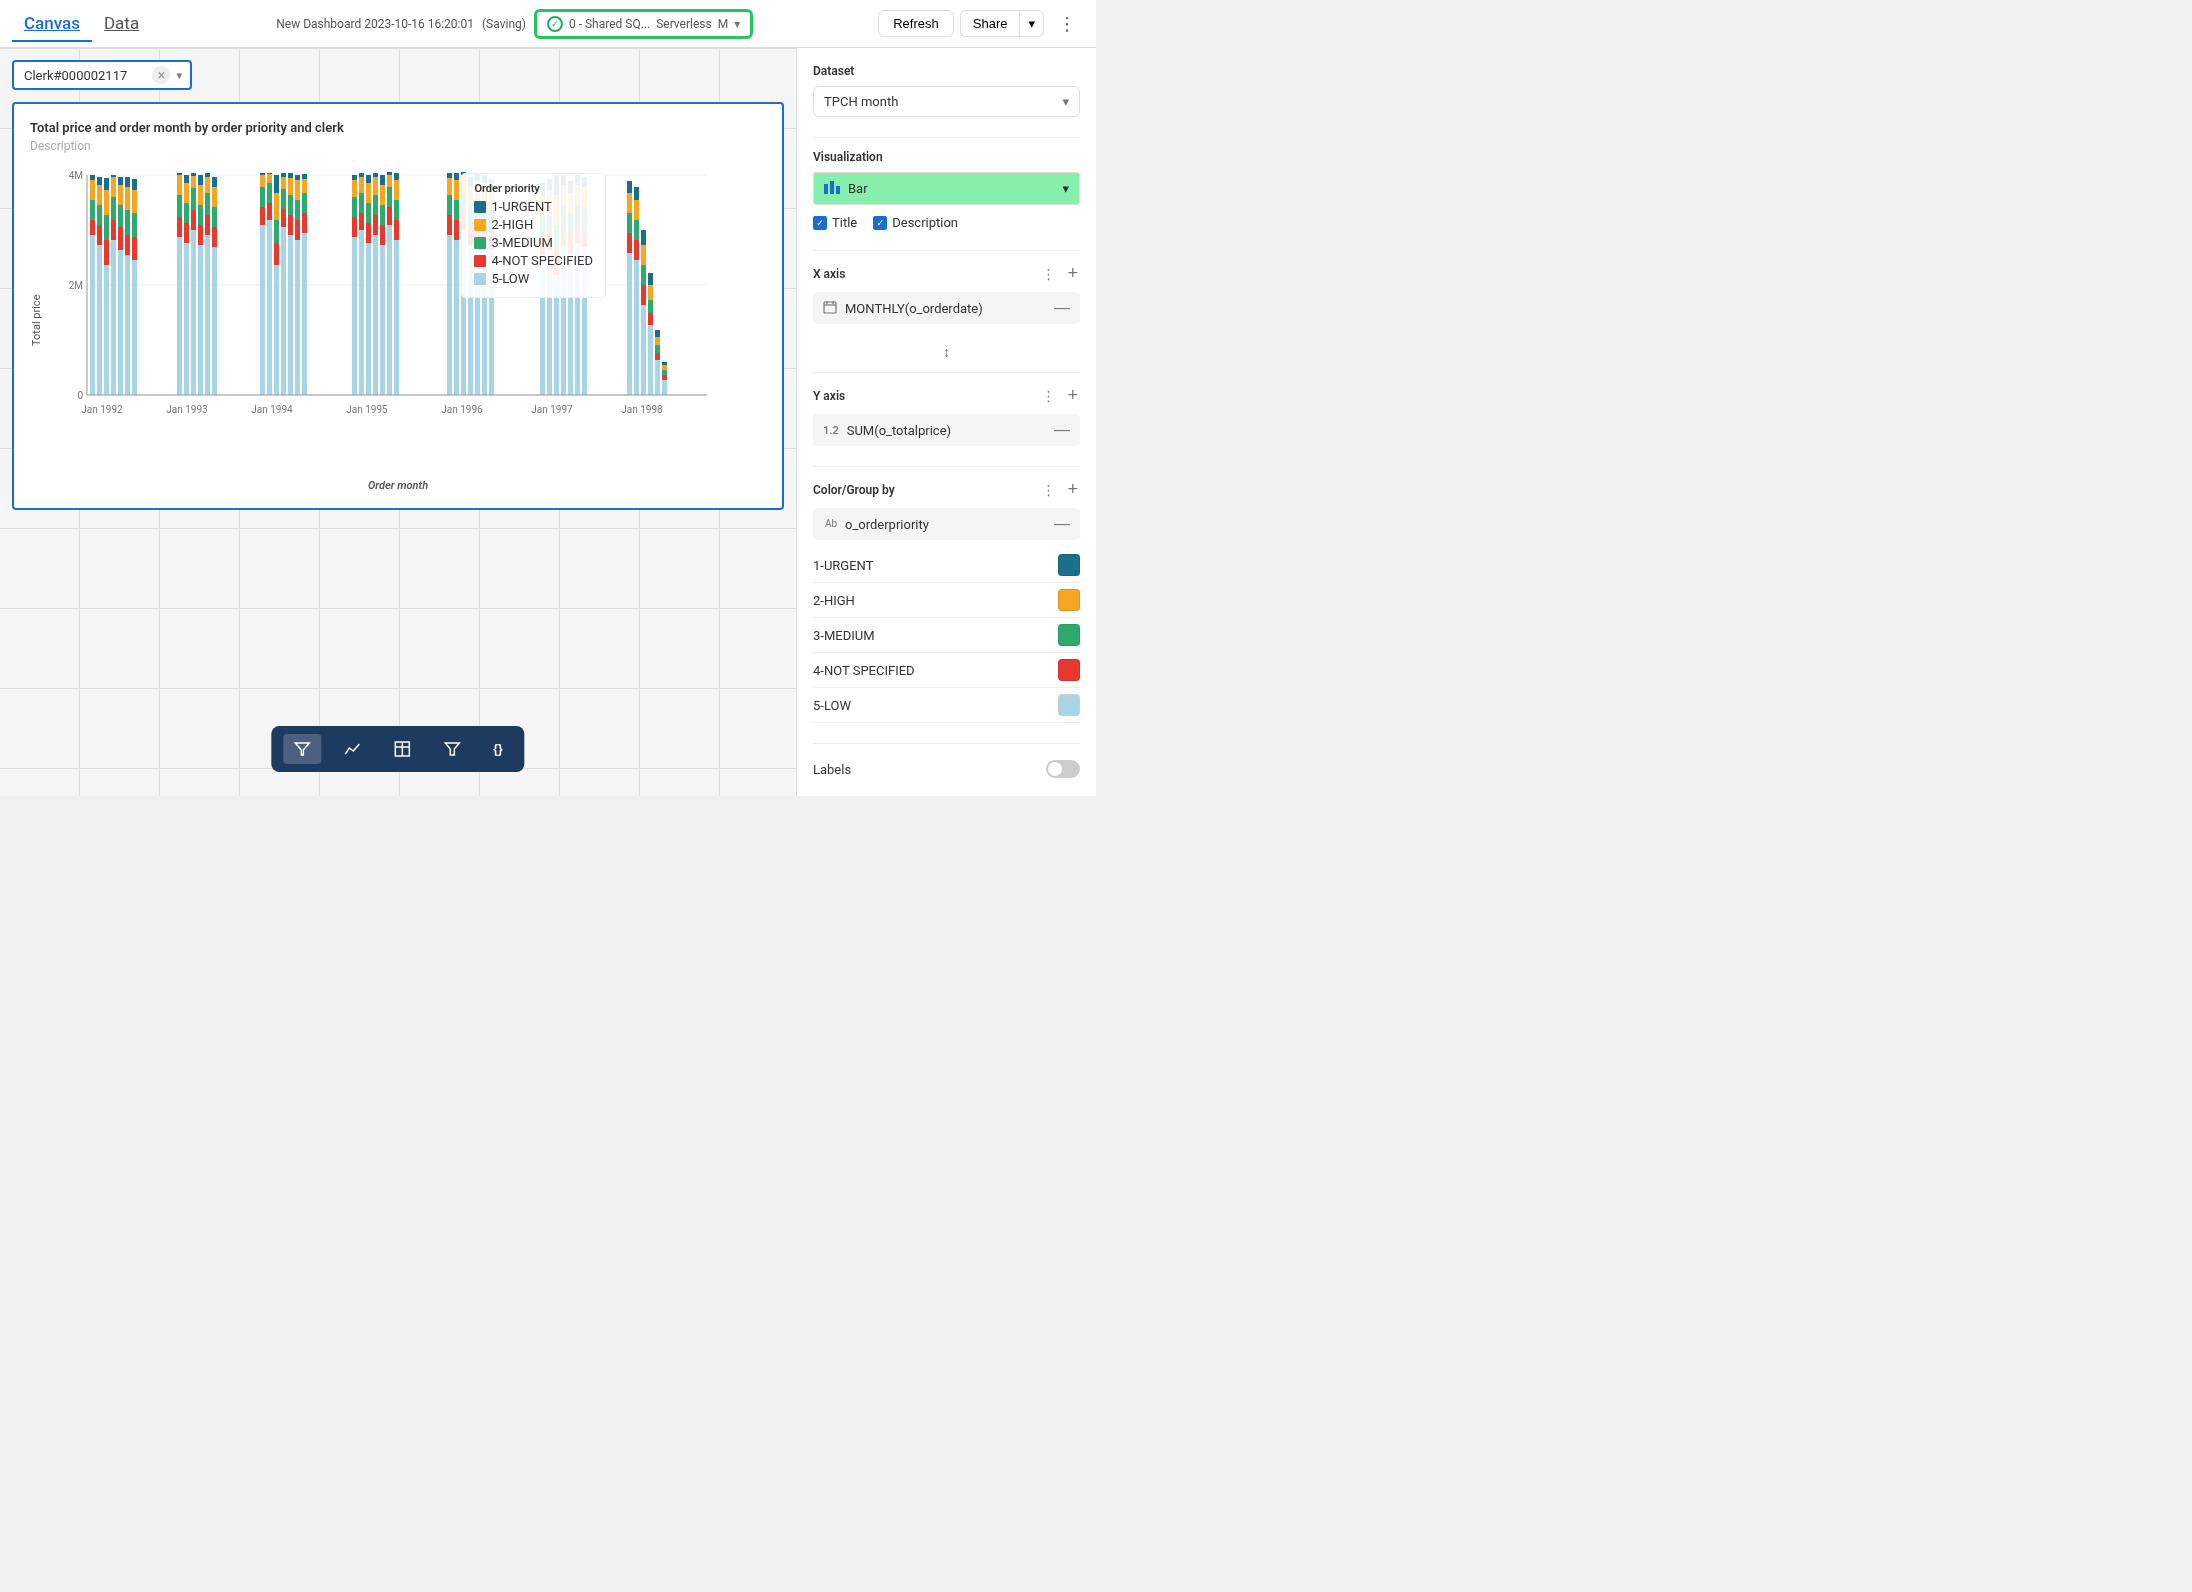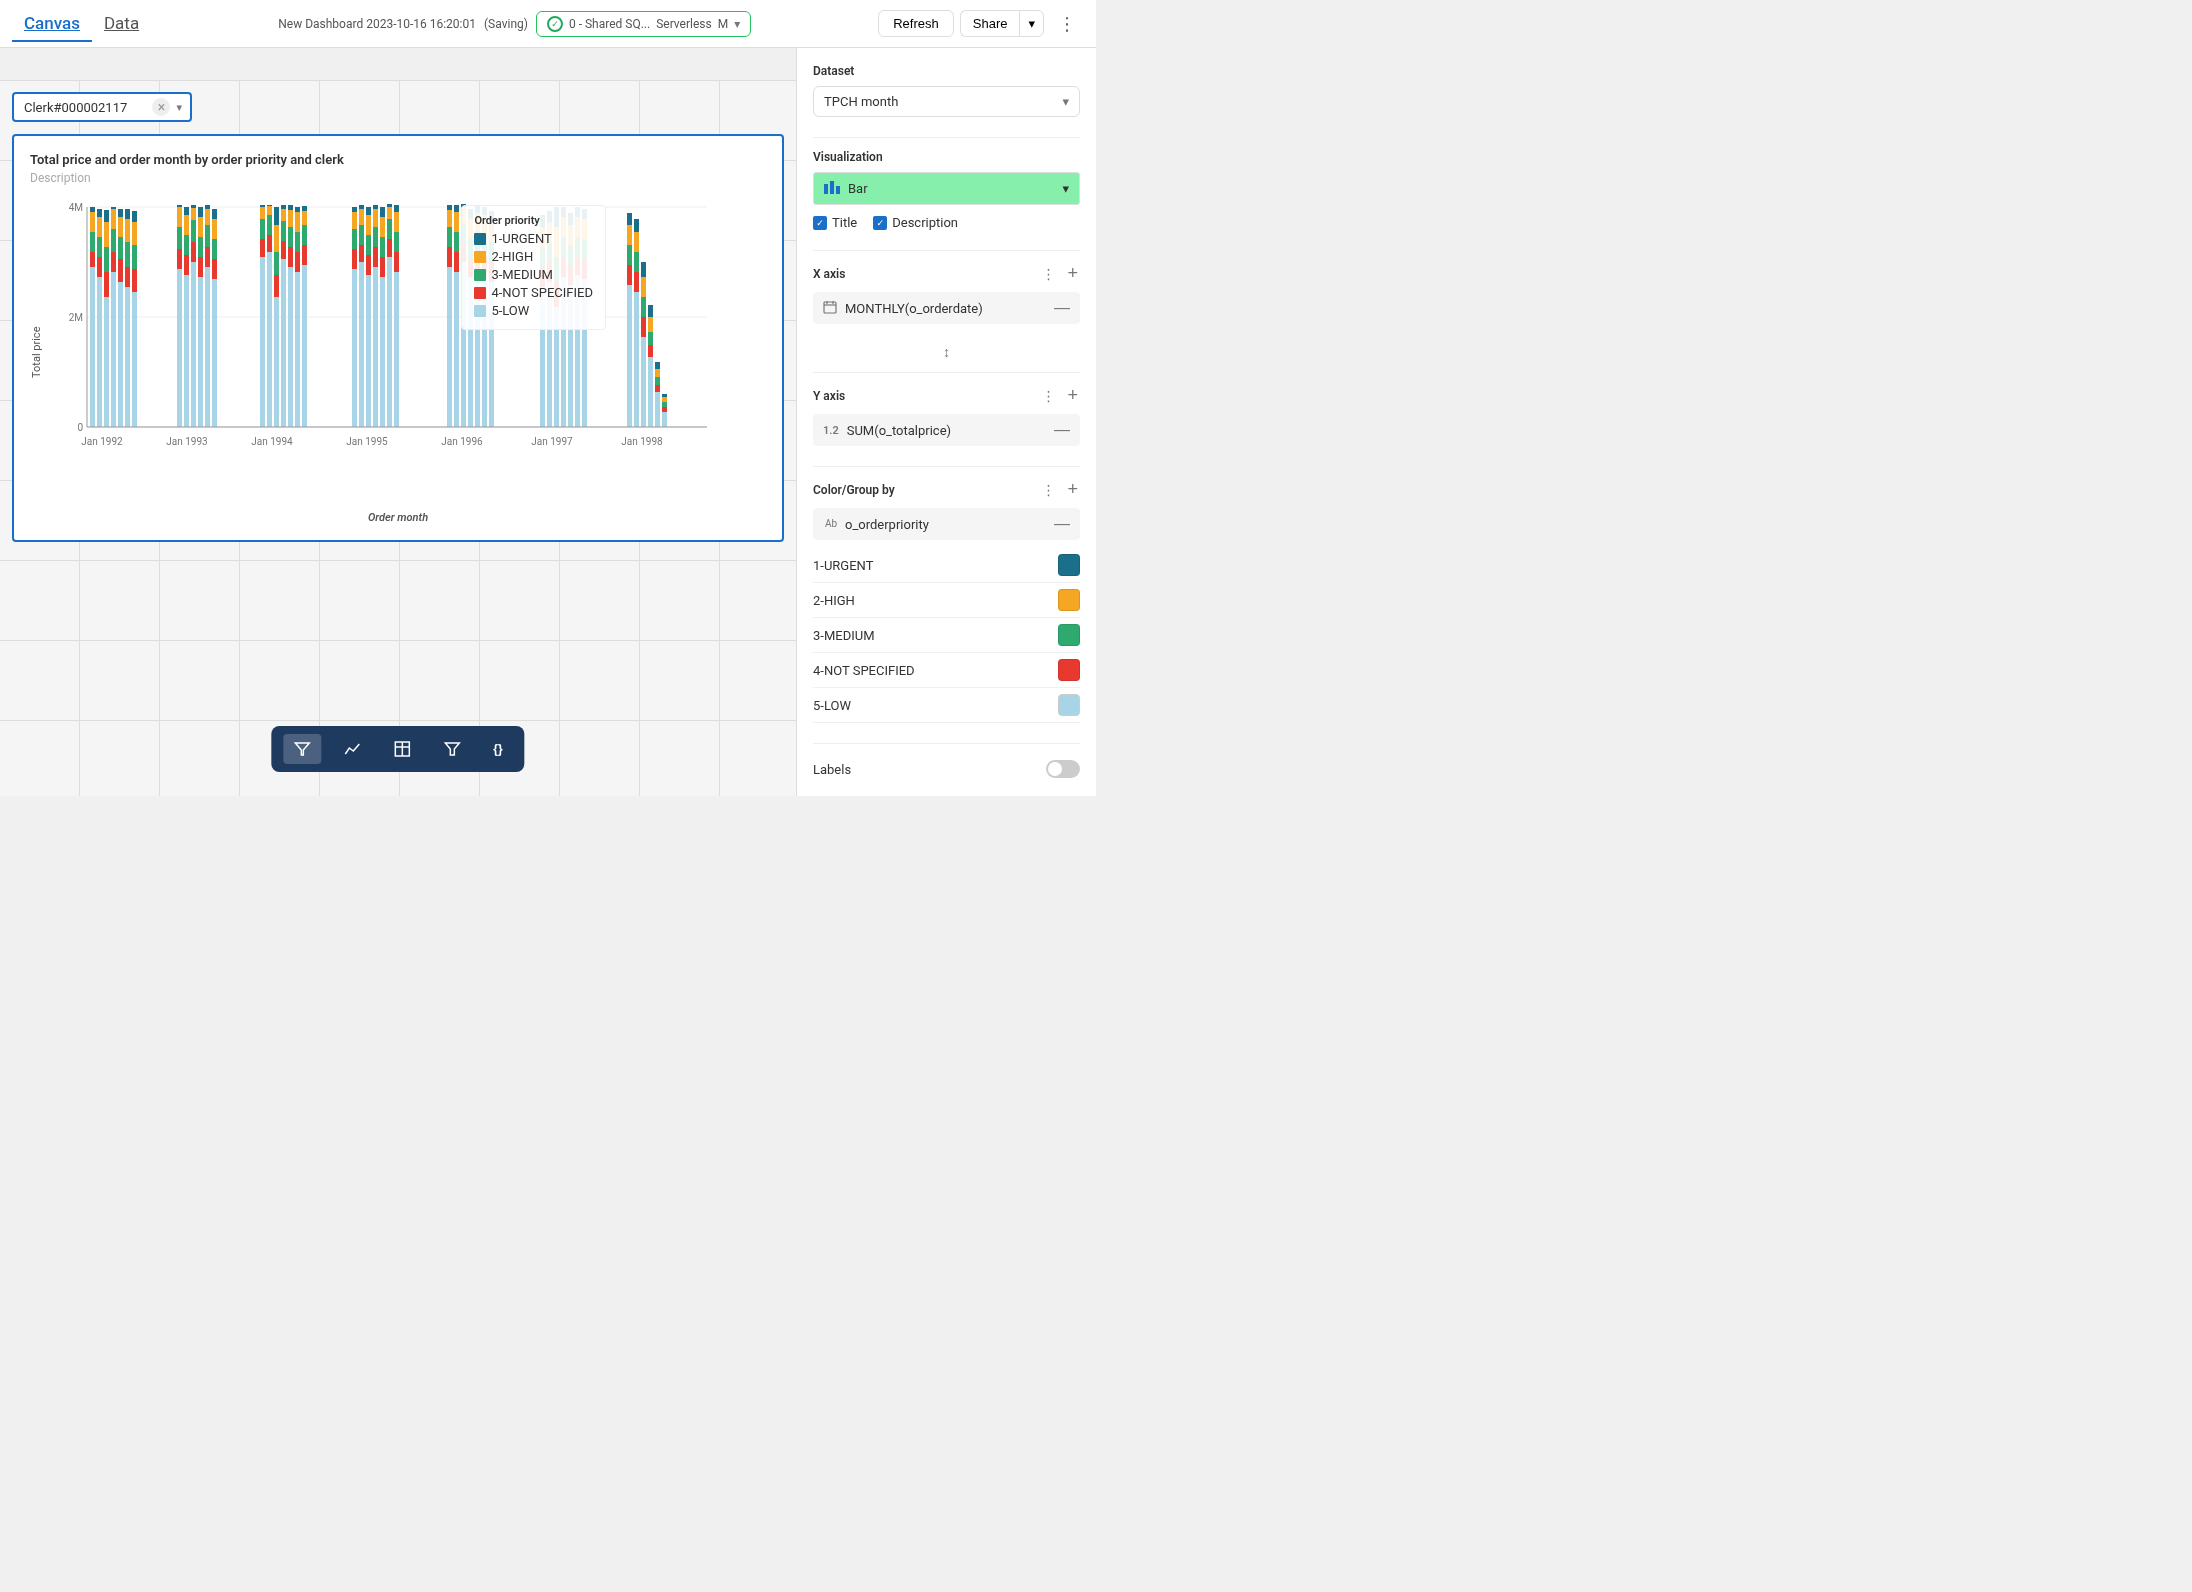--- a/index.html
+++ b/index.html
@@ -5,35 +5,35 @@
     * { box-sizing: border-box; margin: 0; padding: 0; }
     body { font-family: -apple-system, BlinkMacSystemFont, 'Segoe UI', Roboto, sans-serif; background: #f0f0f0; font-size: 13px; color: #333; width: 1096px; height: 796px; overflow: hidden; }
 
     
     .header { display: flex; align-items: center; background: #fff; border-bottom: 1px solid #ddd; padding: 0 12px; height: 48px; gap: 16px; }
     .header-tabs { display: flex; gap: 0; }
     .header-tab { padding: 0 12px; height: 36px; display: flex; align-items: center; font-size: 17px; cursor: pointer; color: #555; border-bottom: 2px solid transparent; text-decoration: underline; }
     .header-tab.active { color: #1a6fca; border-bottom: 2px solid #1a6fca; font-weight: 500; }
     .header-center { flex: 1; display: flex; align-items: center; justify-content: center; gap: 8px; font-size: 12px; color: #555; }
     .saving-badge { display: flex; align-items: center; gap: 4px; color: #555; }
-    .connection-info { display: flex; align-items: center; gap: 6px; border: 1px solid #22c55e; border-radius: 6px; padding: 4px 10px; font-size: 12px; }
+    .connection-info { display: flex; align-items: center; gap: 6px; border: 3px solid #22c55e; border-radius: 6px; padding: 4px 10px; font-size: 12px; }
     .connection-dot { width: 16px; height: 16px; border-radius: 50%; border: 2px solid #22a861; display: flex; align-items: center; justify-content: center; }
     .connection-dot::after { content: '✓'; font-size: 9px; color: #22a861; }
     .header-actions { display: flex; gap: 6px; align-items: center; }
     .btn { padding: 5px 14px; border: 1px solid #ddd; border-radius: 6px; background: #fff; cursor: pointer; font-size: 13px; }
     .btn-share { display: flex; align-items: center; gap: 0; padding: 0; }
     .btn-share-main { padding: 5px 12px; border: 1px solid #ddd; border-right: none; border-radius: 6px 0 0 6px; background: #fff; cursor: pointer; font-size: 13px; }
     .btn-share-arrow { padding: 5px 8px; border: 1px solid #ddd; border-radius: 0 6px 6px 0; background: #fff; cursor: pointer; font-size: 13px; }
     .btn-more { padding: 5px 8px; border: none; background: transparent; cursor: pointer; font-size: 18px; color: #555; }
 
     
     .main { display: flex; height: calc(796px - 48px); }
 
     
-    .canvas-area { flex: 1; background: #f5f5f5; overflow: auto; position: relative; padding: 12px; margin-top: 32px; }
+    .canvas-area { flex: 1; background: #f5f5f5; overflow: auto; position: relative; padding: 12px; }
 
     
     .filter-bar { display: flex; align-items: center; gap: 8px; margin-bottom: 12px; }
     .filter-tag { display: flex; align-items: center; gap: 6px; background: #fff; border: 2px solid #1a6fca; border-radius: 4px; padding: 4px 8px 4px 10px; font-size: 13px; min-width: 180px; }
     .filter-tag-text { flex: 1; }
     .filter-tag-clear { cursor: pointer; color: #999; font-size: 14px; background: #eee; border-radius: 50%; width: 18px; height: 18px; display: flex; align-items: center; justify-content: center; }
     .filter-tag-arrow { cursor: pointer; color: #777; font-size: 11px; }
 
     
     .chart-container { background: #fff; border: 2px solid #1a6fca; border-radius: 4px; padding: 16px; position: relative; }

